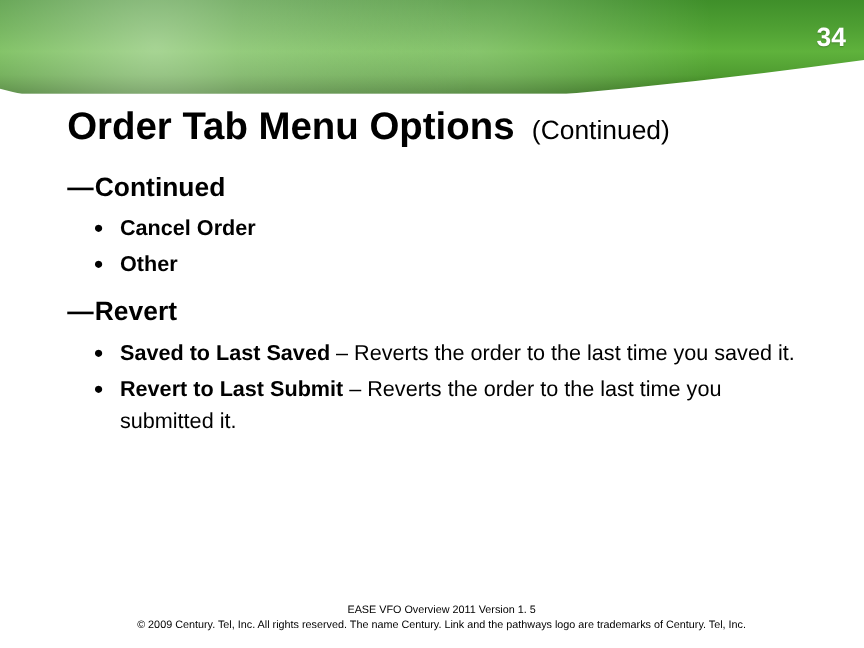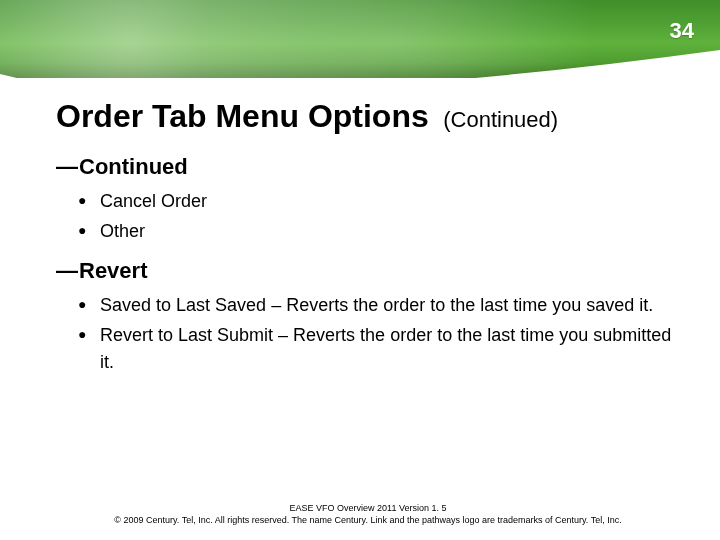--- a/index.html
+++ b/index.html
@@ -27,29 +27,29 @@
     position: absolute;
     top: 0;
     left: 0;
     width: 720px;
     height: 110px;
     pointer-events: none;
   }
   .page-number {
     position: absolute;
     top: 18px;
-    right: 26px;
+    right: 15px;
     color: #ffffff;
     font-size: 22px;
     font-weight: 700;
     text-shadow: 0 1px 1px rgba(0,0,0,0.25);
   }
   .content {
     position: absolute;
-    top: 99px;
+    top: 88px;
     left: 56px;
     right: 40px;
   }
   .title-line {
     margin: 0 0 20px 0;
     line-height: 1.1;
   }
   .title-main {
     color: #000000;
     font-size: 32px;
@@ -87,21 +87,21 @@
   }
   ul.round li::before {
     content: "\25CF";
     position: absolute;
     left: -22px;
     top: 0;
     font-size: 14px;
     line-height: 24px;
     color: #000000;
   }
-  .bold { font-weight: 400; }
+  .bold { font-weight: 700; }
   .footer {
     position: absolute;
     bottom: 14px;
     left: 56px;
     right: 40px;
     color: #000000;
     font-size: 9px;
     line-height: 1.35;
     text-align: center;
   }

